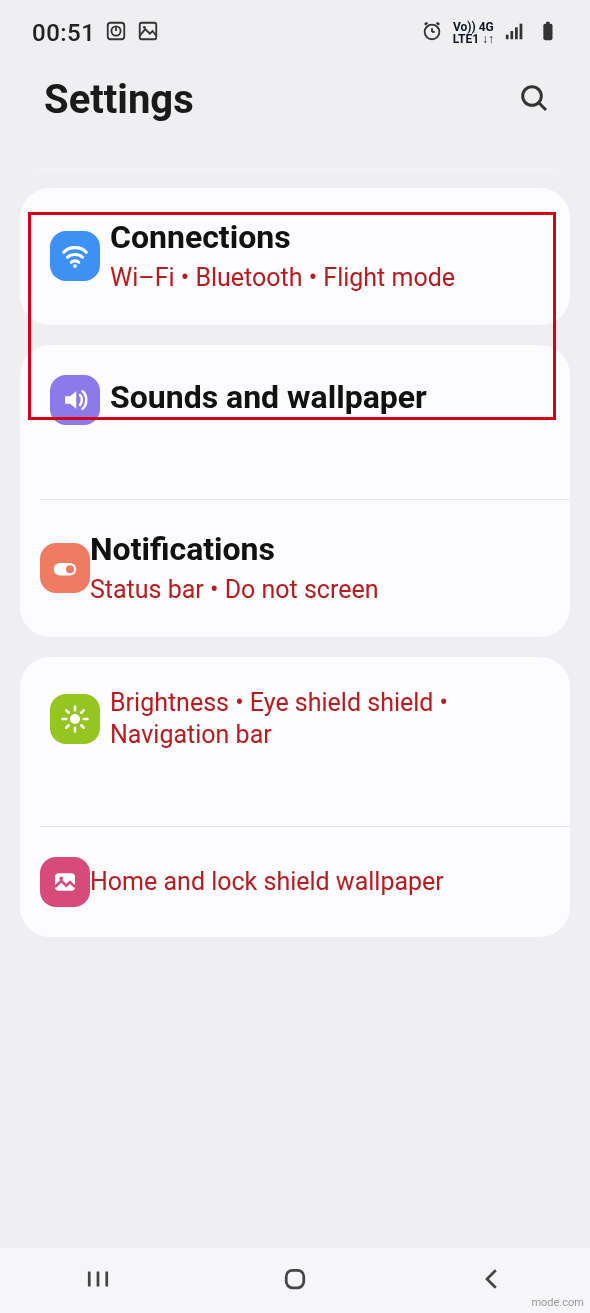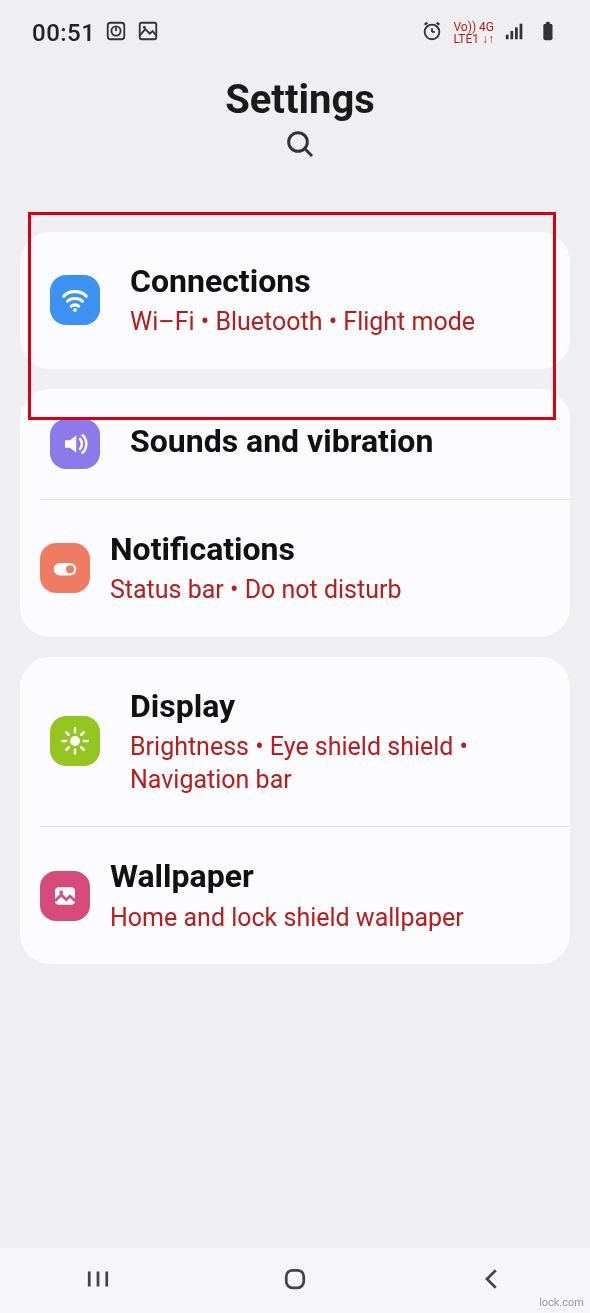--- a/index.html
+++ b/index.html
@@ -16,50 +16,48 @@
   .statusbar {
     display: flex;
     justify-content: space-between;
     align-items: center;
     padding: 18px 32px 10px 32px;
     height: 58px;
   }
   .sb-left, .sb-right { display: flex; align-items: center; gap: 10px; }
   .clock { font-size: 24px; font-weight: 500; color:#222; letter-spacing: 0.5px; }
   .sb-icon { width: 22px; height: 22px; fill:#333; }
-  .sb-right .micro { font-size: 12px; font-weight:400; line-height: 1; color:#b91c1c; }
+  .sb-right .micro { font-size: 12px; font-weight:700; line-height: 1; color:#0f172a; }
   .sb-stack { text-align:center; }
 
   
   .header {
     display:flex;
     justify-content: space-between;
     align-items: center;
     padding: 18px 34px 45px 44px;
-    flex-direction: column;
   }
   .header-title { font-size: 40px; font-weight: 700; color:#1a1a1a; }
   .search-btn { width: 44px; height: 44px; display:flex; align-items:center; justify-content:center; background:none; border:none; }
   .search-btn svg { width:32px; height:32px; stroke:#333; fill:none; stroke-width:2.2; }
 
   .cards { padding: 0 20px; }
 
   .card {
     background: #fcfcfe;
     border-radius: 30px;
     margin-bottom: 20px;
   }
   .shadow-hint { height: 12px; margin: 0 30px 8px 30px; border-radius: 6px; background: linear-gradient(#f2f2f4, transparent); }
   .row {
     display:flex;
     padding: 30px 30px 30px 20px;
     align-items: center;
-    gap: 20px;
-  }
-  .row + .row { border-top: 1px solid #e4e4e7; margin-left: 20px; padding-left:0; }
+  }
+  .row + .row { border-top: 1px solid #e4e4e7; margin-left: 20px; padding-left:0;margin-top:44px; }
   .row + .row .icon-wrap { margin-left: -20px; padding-left: 20px; background:#fcfcfe; }
 
   .icon-wrap { flex-shrink:0; width:70px; display:flex; justify-content:center; }
   .icon-circle {
     width: 50px; height: 50px; border-radius: 16px;
     display:flex; align-items:center; justify-content:center;
   }
   .icon-circle svg { width:30px; height:30px; fill:#fff; }
 
   .row-text { flex: 1; min-width: 0; }
@@ -177,35 +175,35 @@
       <div class="icon-wrap">
         <div class="icon-circle" style="background:#8c79ea">
           <svg viewBox="0 0 24 24">
               <path d="M4 9 L8 9 L13 5 L13 19 L8 15 L4 15 Z" fill="#fff"></path>
               <path d="M16 8 C18 10 18 14 16 16" fill="none" stroke="#fff" stroke-width="2" stroke-linecap="round"></path>
               <path d="M18 5 C22 8 22 16 18 19" fill="none" stroke="#fff" stroke-width="2" stroke-linecap="round"></path>
             </svg>
         </div>
       </div>
       <div class="row-text">
-        <div class="row-title">Sounds and vibration</div>
+        <div class="row-title">Sounds and wallpaper</div>
       </div>
     </div>
     <div class="row">
       <div class="icon-wrap">
         <div class="icon-circle" style="background:#ef7c62">
           <svg viewBox="0 0 24 24">
               <rect x="3" y="8" width="18" height="10" rx="5" fill="#fff"></rect>
               <circle cx="16" cy="13" r="3.2" fill="#ef7c62"></circle>
             </svg>
         </div>
       </div>
       <div class="row-text">
         <div class="row-title">Notifications</div>
-        <div class="row-sub">Status bar  •  Do not disturb</div>
+        <div class="row-sub">Status bar  •  Do not screen</div>
       </div>
     </div>
   </div>
 
   <div class="card">
     <div class="row">
       <div class="icon-wrap">
         <div class="icon-circle" style="background:#95c521">
           <svg viewBox="0 0 24 24">
               <circle cx="12" cy="12" r="4" fill="#fff"></circle>
@@ -216,36 +214,34 @@
                 <line x1="19" y1="12" x2="22" y2="12"></line>
                 <line x1="5" y1="5" x2="7" y2="7"></line>
                 <line x1="17" y1="17" x2="19" y2="19"></line>
                 <line x1="5" y1="19" x2="7" y2="17"></line>
                 <line x1="17" y1="7" x2="19" y2="5"></line>
               </g>
             </svg>
         </div>
       </div>
       <div class="row-text">
-        <div class="row-title">Display</div>
         <div class="row-sub">Brightness  •  Eye shield shield  •  Navigation bar</div>
       </div>
     </div>
     <div class="row">
       <div class="icon-wrap">
         <div class="icon-circle" style="background:#d64b7a">
           <svg viewBox="0 0 24 24">
               <rect x="4" y="5" width="16" height="14" rx="3" fill="#fff"></rect>
               <polyline points="4,16 9,11 13,15 16,12 20,16" fill="none" stroke="#d64b7a" stroke-width="2"></polyline>
               <circle cx="9" cy="9" r="1.5" fill="#d64b7a"></circle>
             </svg>
         </div>
       </div>
       <div class="row-text">
-        <div class="row-title">Wallpaper</div>
         <div class="row-sub">Home and lock shield wallpaper</div>
       </div>
     </div>
   </div>
 
 </div>
 
 <div class="highlight" style="top:212px;left:28px;width:528px;height:208px;"></div>
 
 <div class="navbar">
@@ -267,13 +263,13 @@
   </button>
   <button class="nav-btn">
     <span>
       <svg width="30" height="30" viewBox="0 0 24 24">
           <polyline points="15,5 8,12 15,19"></polyline>
         </svg>
     </span>
   </button>
 </div>
 
-<div class="attribution">lock.com</div>
+<div class="attribution">mode.com</div>
 
 </body></html>

